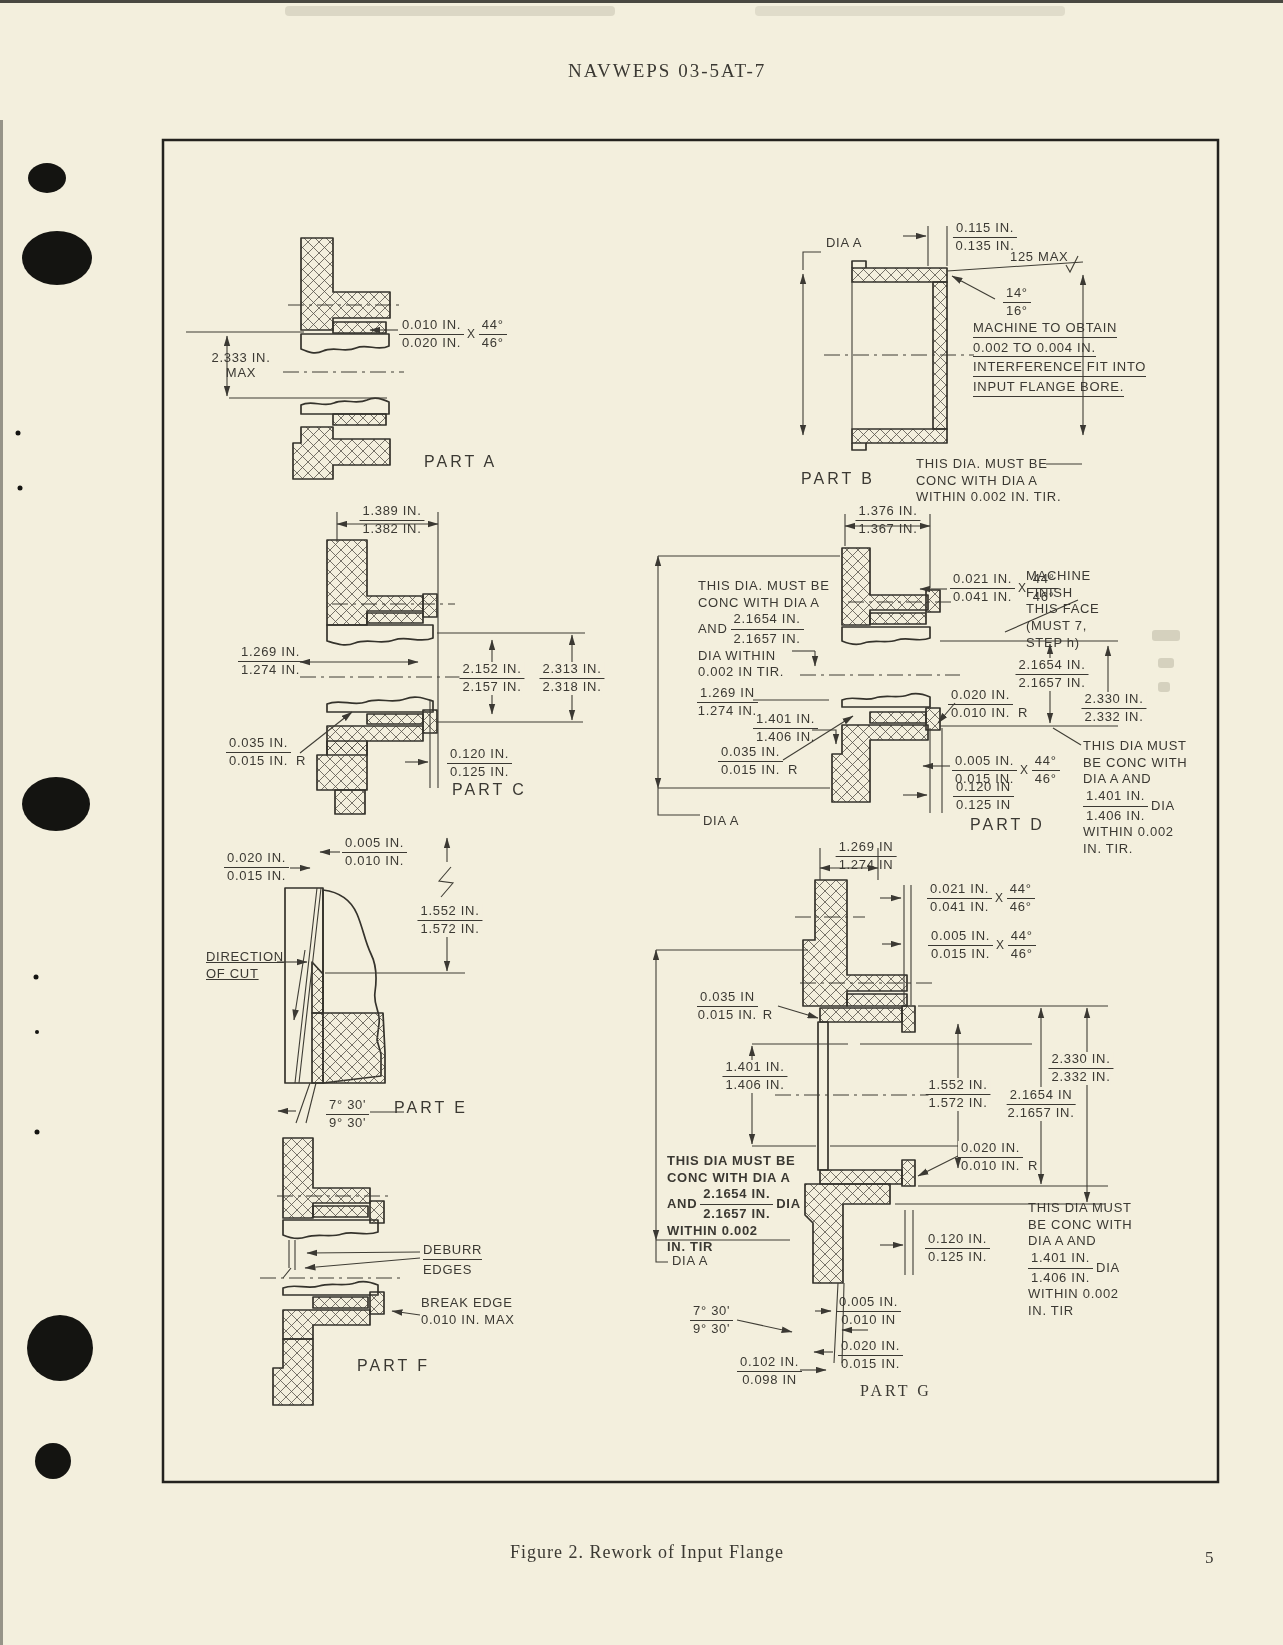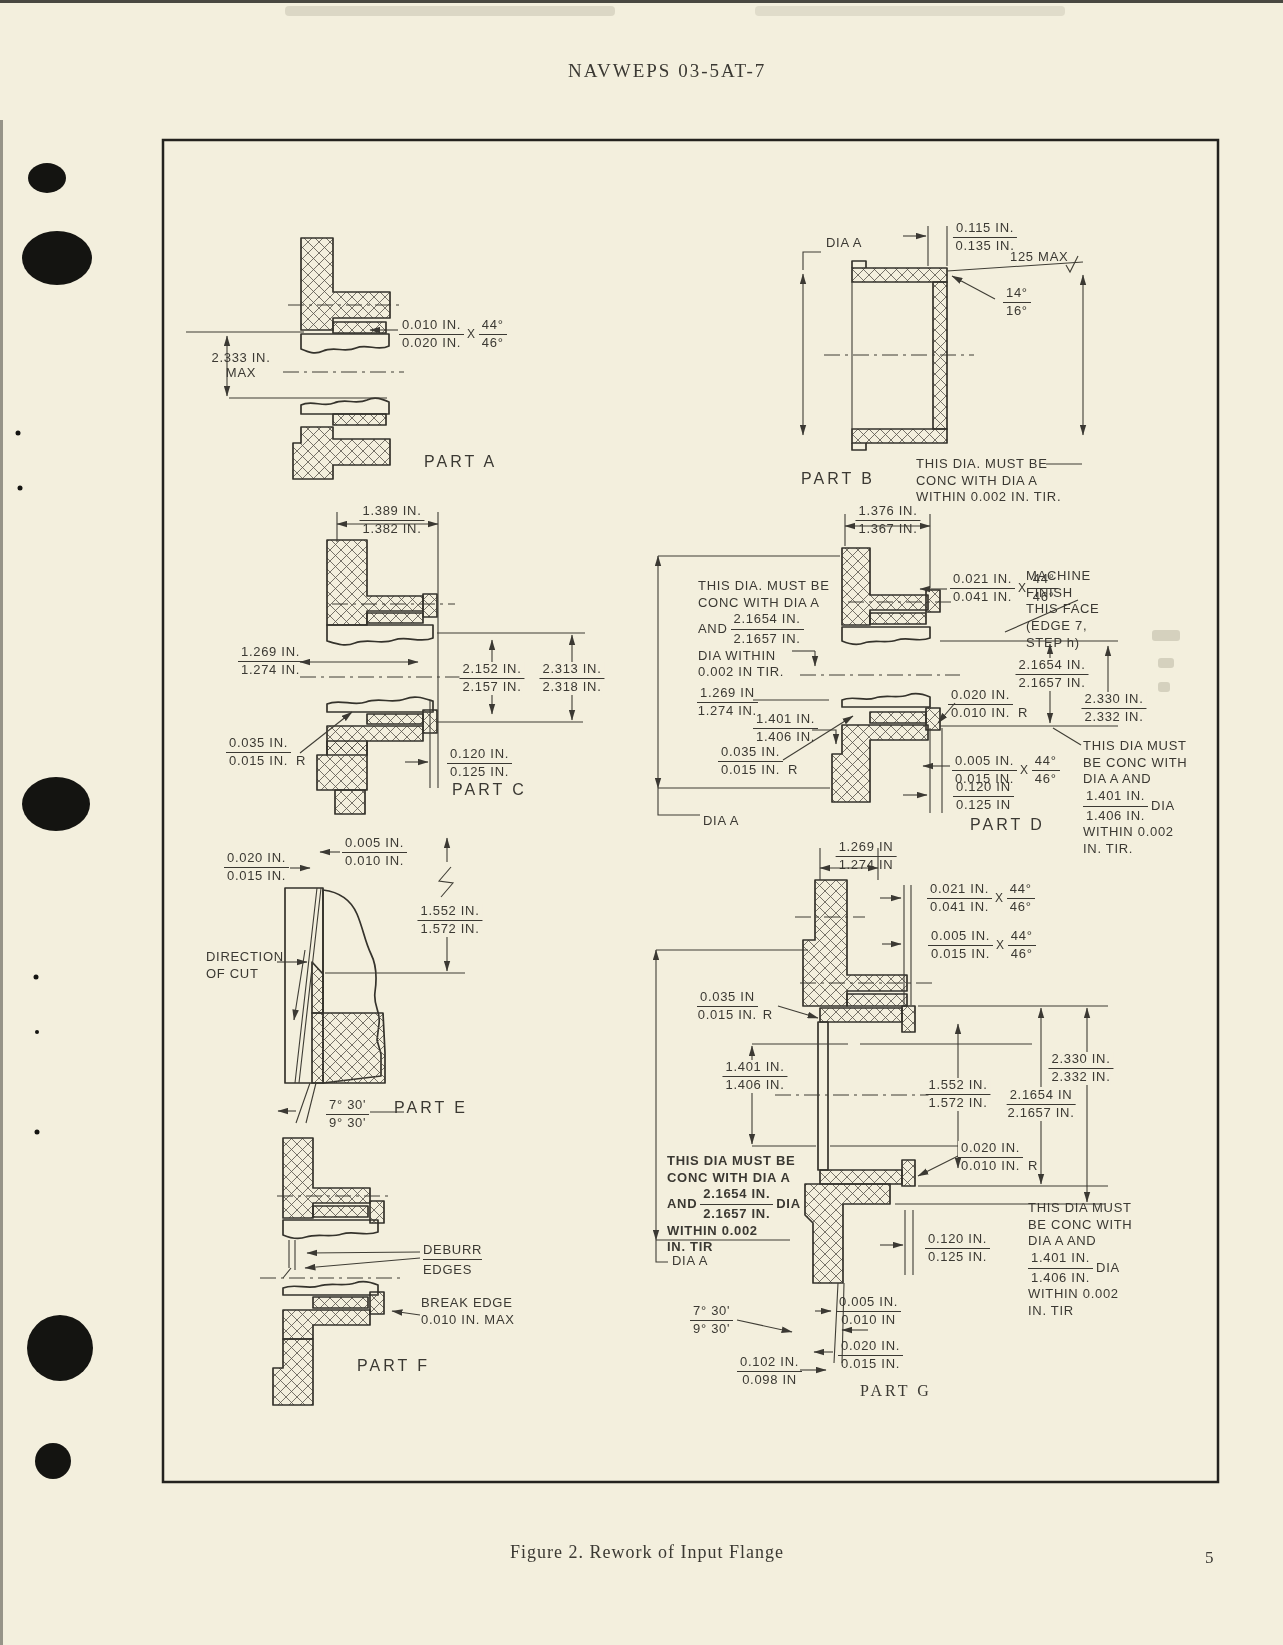--- a/index.html
+++ b/index.html
@@ -262,20 +262,26 @@
 <div class="lbl" style="left:826px;top:236px;">DIA A</div>
 <div class="lbl frac cc" style="left:985px;top:221px;">
   <span class="t">0.115 IN.</span>
       <span class="b">0.135 IN.</span>
 </div>
 <div class="lbl" style="left:1010px;top:250px;">125 MAX</div>
 <div class="lbl frac" style="left:1003px;top:286px;">
   <span class="t">14°</span>
       <span class="b">16°</span>
 </div>
+<div class="lbl note" style="left:973px;top:320px;">
+  <div><span class="u">MACHINE TO OBTAIN</span></div>
+  <div><span class="u">0.002 TO 0.004 IN.</span></div>
+  <div><span class="u">INTERFERENCE FIT INTO</span></div>
+  <div><span class="u">INPUT FLANGE BORE.</span></div>
+</div>
 <div class="lbl note" style="left:916px;top:456px;">
   <div>THIS DIA. MUST BE</div>
   <div>CONC WITH DIA A</div>
   <div>WITHIN 0.002 IN. TIR.</div>
 </div>
 <div class="lbl partlabel" style="left:801px;top:470px;">PART B</div>
 
 <div class="lbl frac cc" style="left:392px;top:504px;">
   <span class="t">1.389 IN.</span>
       <span class="b">1.382 IN.</span>
@@ -338,21 +344,21 @@
   <span class="xsep">X</span>
   <span class="frac">
         <span class="t">44°</span>
         <span class="b">46°</span>
       </span>
 </div>
 <div class="lbl note" style="left:1026px;top:568px;">
   <div>MACHINE</div>
   <div>FINISH</div>
   <div>THIS FACE</div>
-  <div>(EDGE 7,</div>
+  <div>(MUST 7,</div>
   <div>STEP h)</div>
 </div>
 <div class="lbl frac cc bg" style="left:1052px;top:658px;">
   <span class="t">2.1654 IN.</span>
       <span class="b">2.1657 IN.</span>
 </div>
 <div class="lbl row" style="left:948px;top:688px;">
   <span class="frac">
         <span class="t">0.020 IN.</span>
         <span class="b">0.010 IN.</span>
@@ -403,21 +409,21 @@
 <div class="lbl partlabel" style="left:970px;top:816px;">PART D</div>
 
 <div class="lbl frac" style="left:342px;top:836px;">
   <span class="t">0.005 IN.</span>
       <span class="b">0.010 IN.</span>
 </div>
 <div class="lbl frac" style="left:224px;top:851px;">
   <span class="t">0.020 IN.</span>
       <span class="b">0.015 IN.</span>
 </div>
-<div class="lbl note" style="left:206px;top:949px;">
+<div class="lbl note" style="left:206px;top:949px;text-decoration:underline;">
   <div>DIRECTION</div>
   <div>OF CUT</div>
 </div>
 <div class="lbl frac cc bg" style="left:450px;top:904px;">
   <span class="t">1.552 IN.</span>
       <span class="b">1.572 IN.</span>
 </div>
 <div class="lbl frac" style="left:326px;top:1098px;">
   <span class="t">7° 30'</span>
       <span class="b">9° 30'</span>

